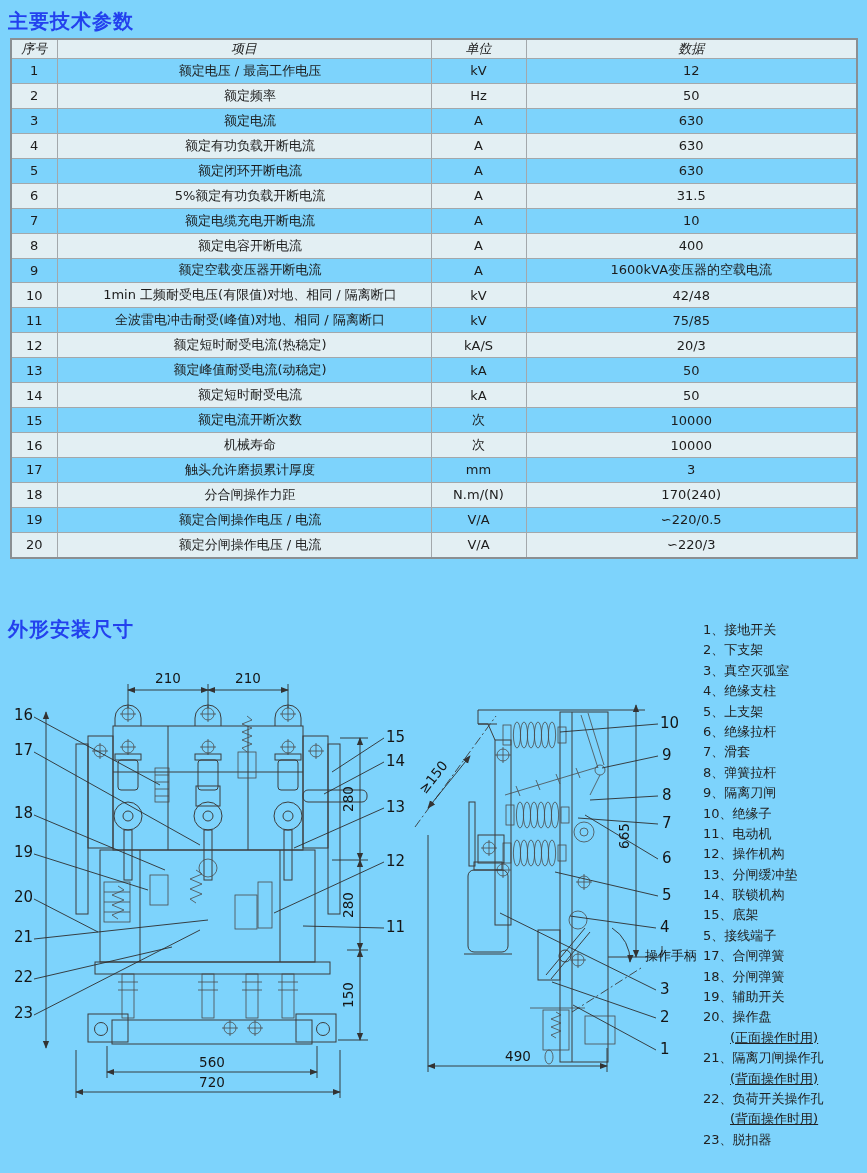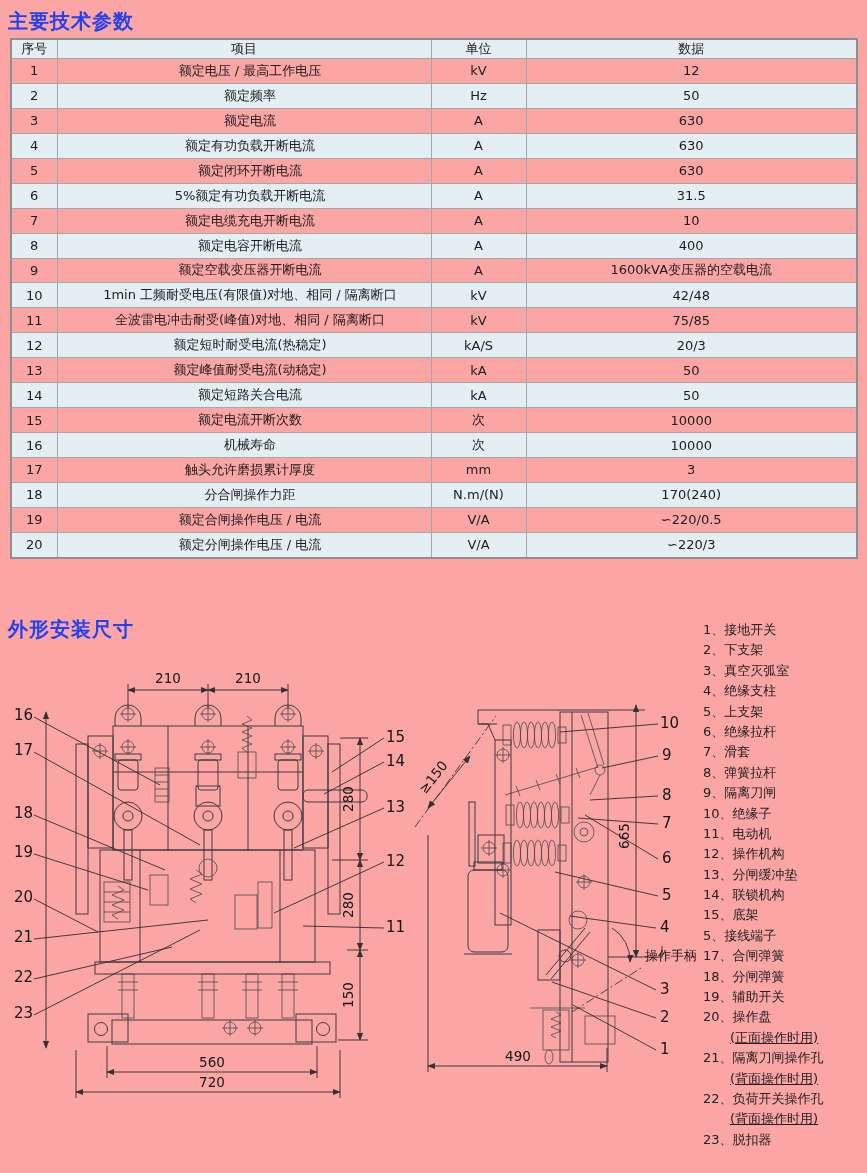--- a/index.html
+++ b/index.html
@@ -1,36 +1,36 @@
 <!DOCTYPE html>
 <html><head>
 <meta charset="utf-8">
 <style>
   html,body { margin:0; padding:0; background:#fff; }
   .page {
-    position:relative; width:867px; height:1173px; background:#fca5a5;
+    position:relative; width:867px; height:1173px; background:#7dd3fc;
     font-family:"DejavU Sans","DejaVu Sans",sans-serif; color:#1c1c1c; overflow:hidden;
   }
   .sec-title {
     position:absolute; left:8px; margin:0; font-size:20px; font-weight:bold;
     color:#2341ee; letter-spacing:1px; font-family:"DejaVu Sans",sans-serif;
   }
   #title-params { top:8px; }
   #title-dims  { top:616px; }
 
   table.params {
     position:absolute; left:10px; top:38px; width:848px; height:521px;
     border-collapse:collapse; table-layout:fixed; font-size:13px;
     border:2px solid #8a8f92;
   }
   table.params th, table.params td {
     border:1px solid #a3a8ab; padding:0 6px; text-align:center;
     font-weight:normal; overflow:hidden; white-space:nowrap;
   }
-  table.params thead th { background:#e3eff3; }
+  table.params thead th { background:#e3eff3;font-style:italic; }
   table.params tbody tr:nth-child(even) td { background:#e3eff3; }
   table.params td.c-item { text-align:center; padding-left:18px; }
 
   .drawing-svg { position:absolute; left:0; top:620px; }
 
   .parts {
     position:absolute; left:703px; top:620px; font-size:13px; line-height:20.4px;
     white-space:nowrap; color:#222;
   }
   .pl-line { height:20.4px; }
@@ -143,21 +143,21 @@
           <td class="c-val">20/3</td>
         </tr>
         <tr>
           <td class="c-num">13</td>
           <td class="c-item">额定峰值耐受电流(动稳定)</td>
           <td class="c-unit">kA</td>
           <td class="c-val">50</td>
         </tr>
         <tr>
           <td class="c-num">14</td>
-          <td class="c-item">额定短路关合电流</td>
+          <td class="c-item">额定短时耐受电流</td>
           <td class="c-unit">kA</td>
           <td class="c-val">50</td>
         </tr>
         <tr>
           <td class="c-num">15</td>
           <td class="c-item">额定电流开断次数</td>
           <td class="c-unit">次</td>
           <td class="c-val">10000</td>
         </tr>
         <tr>

